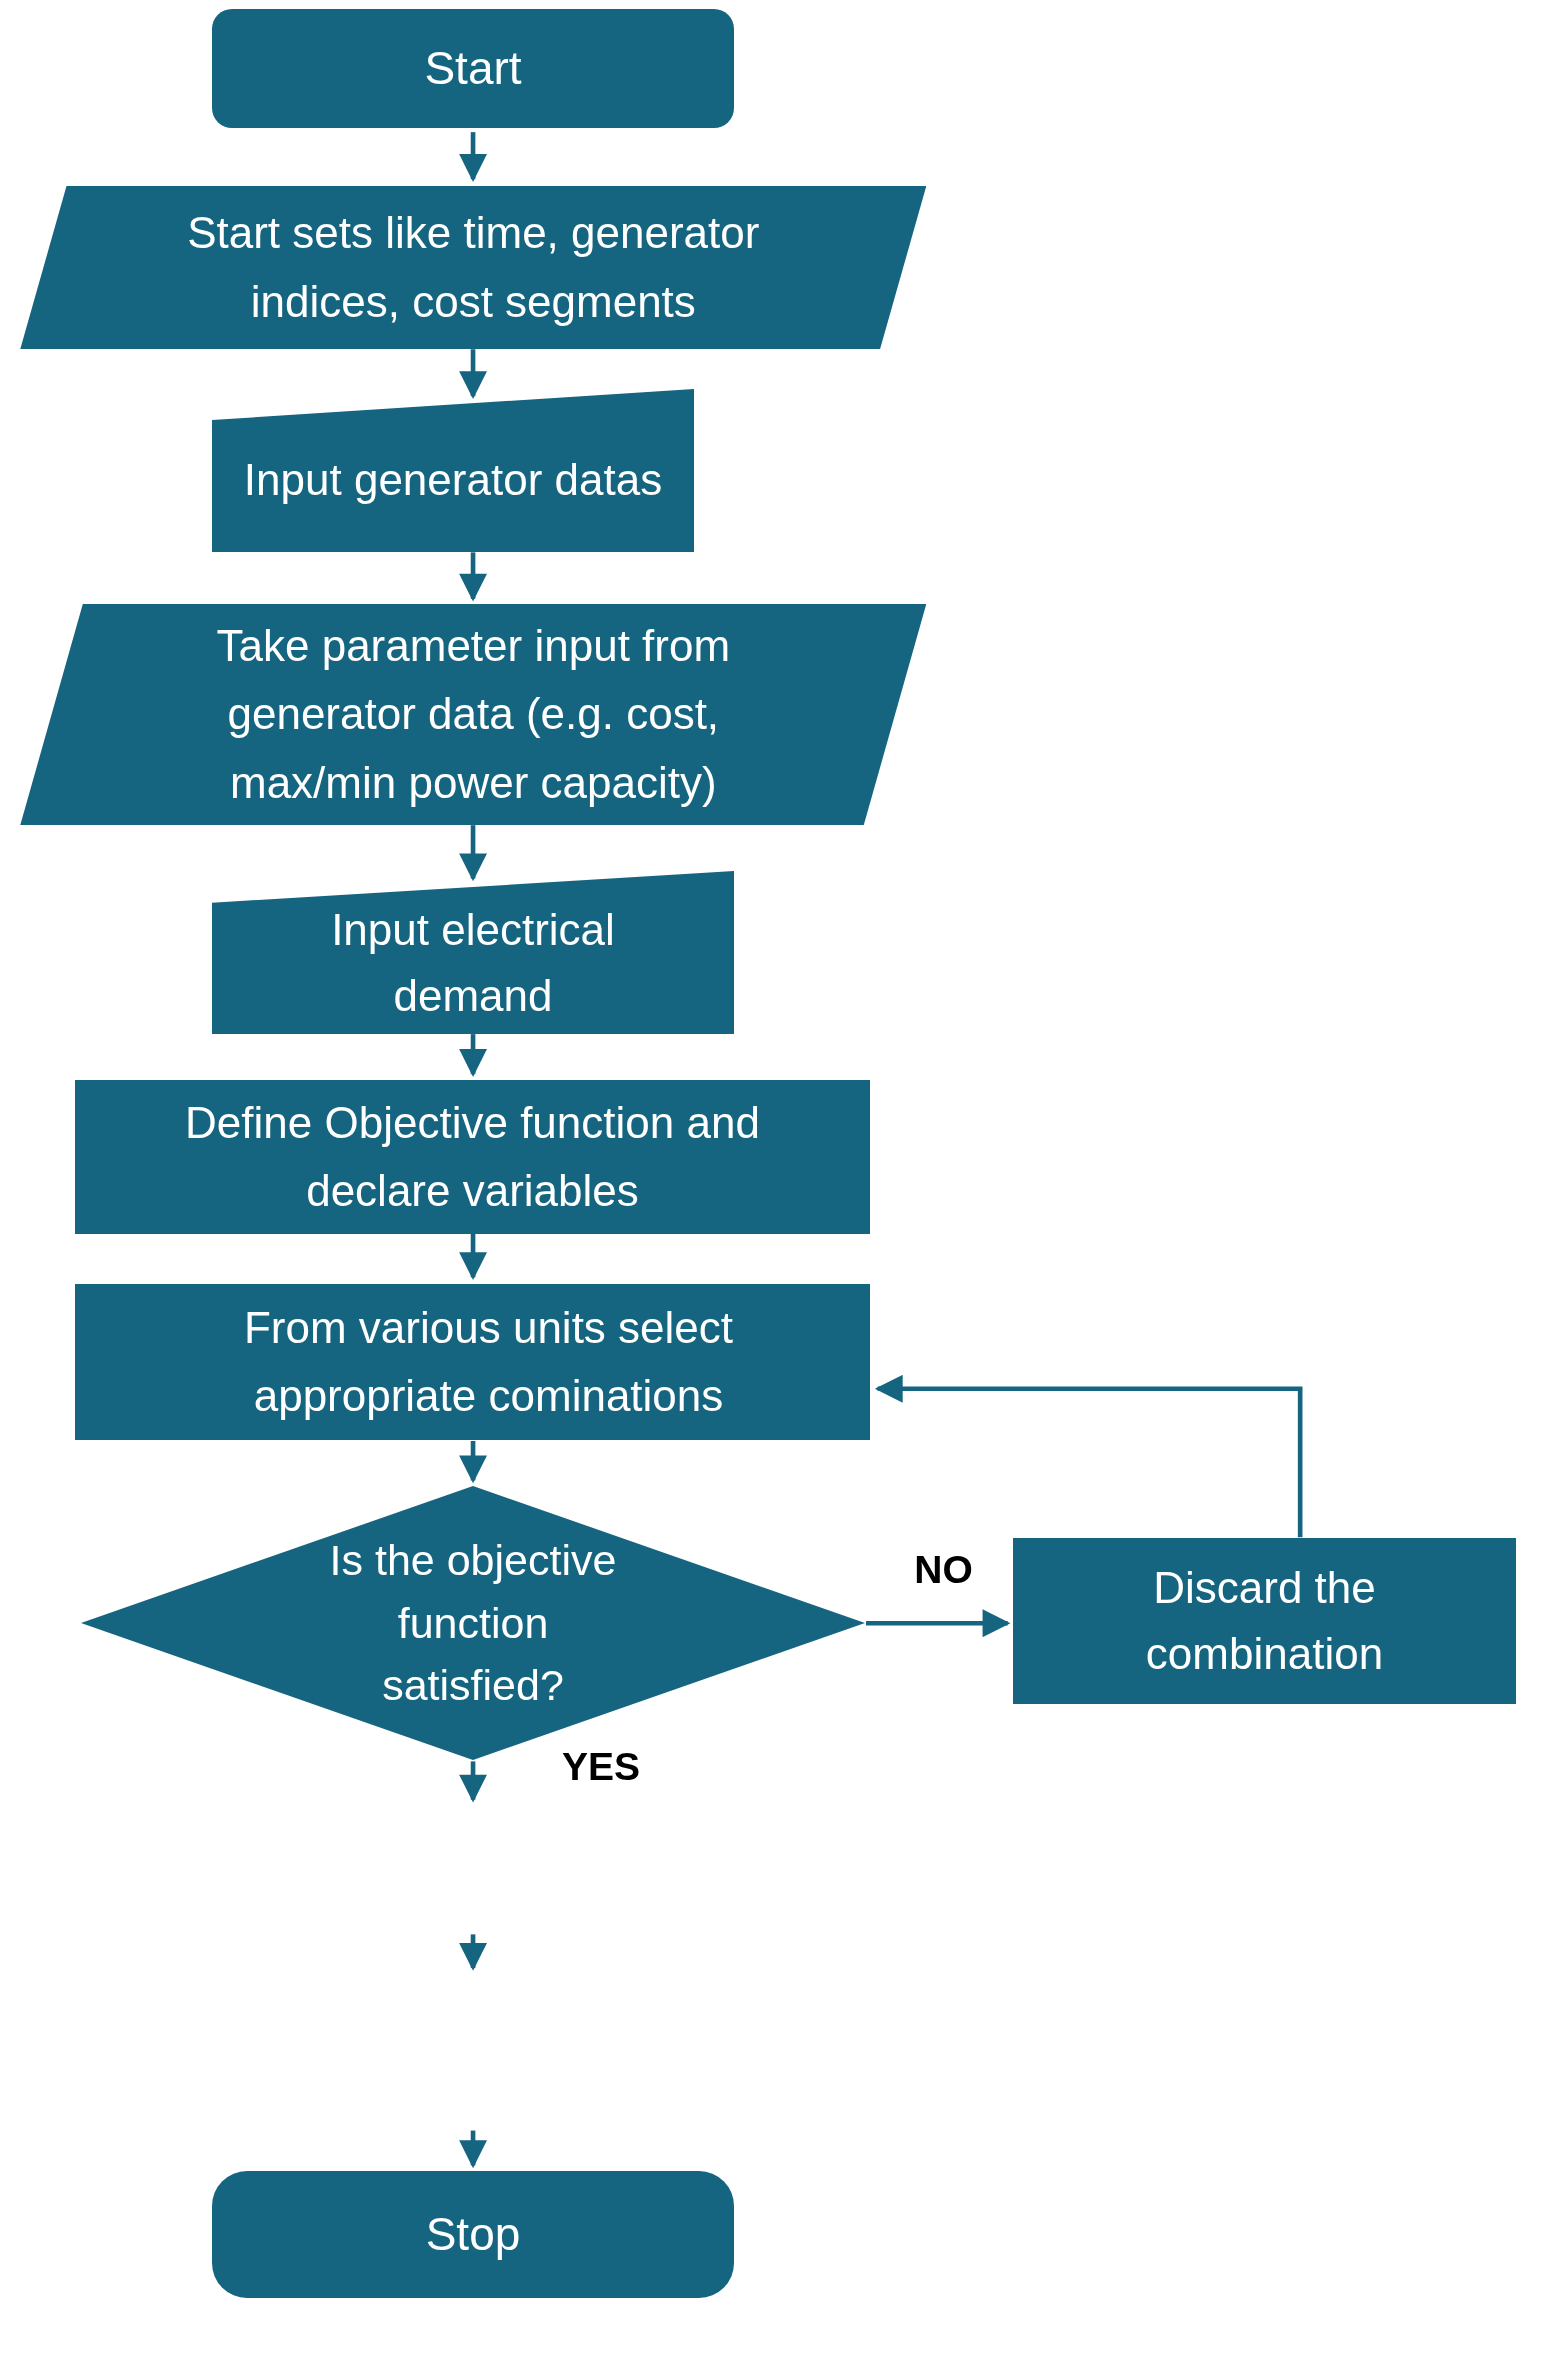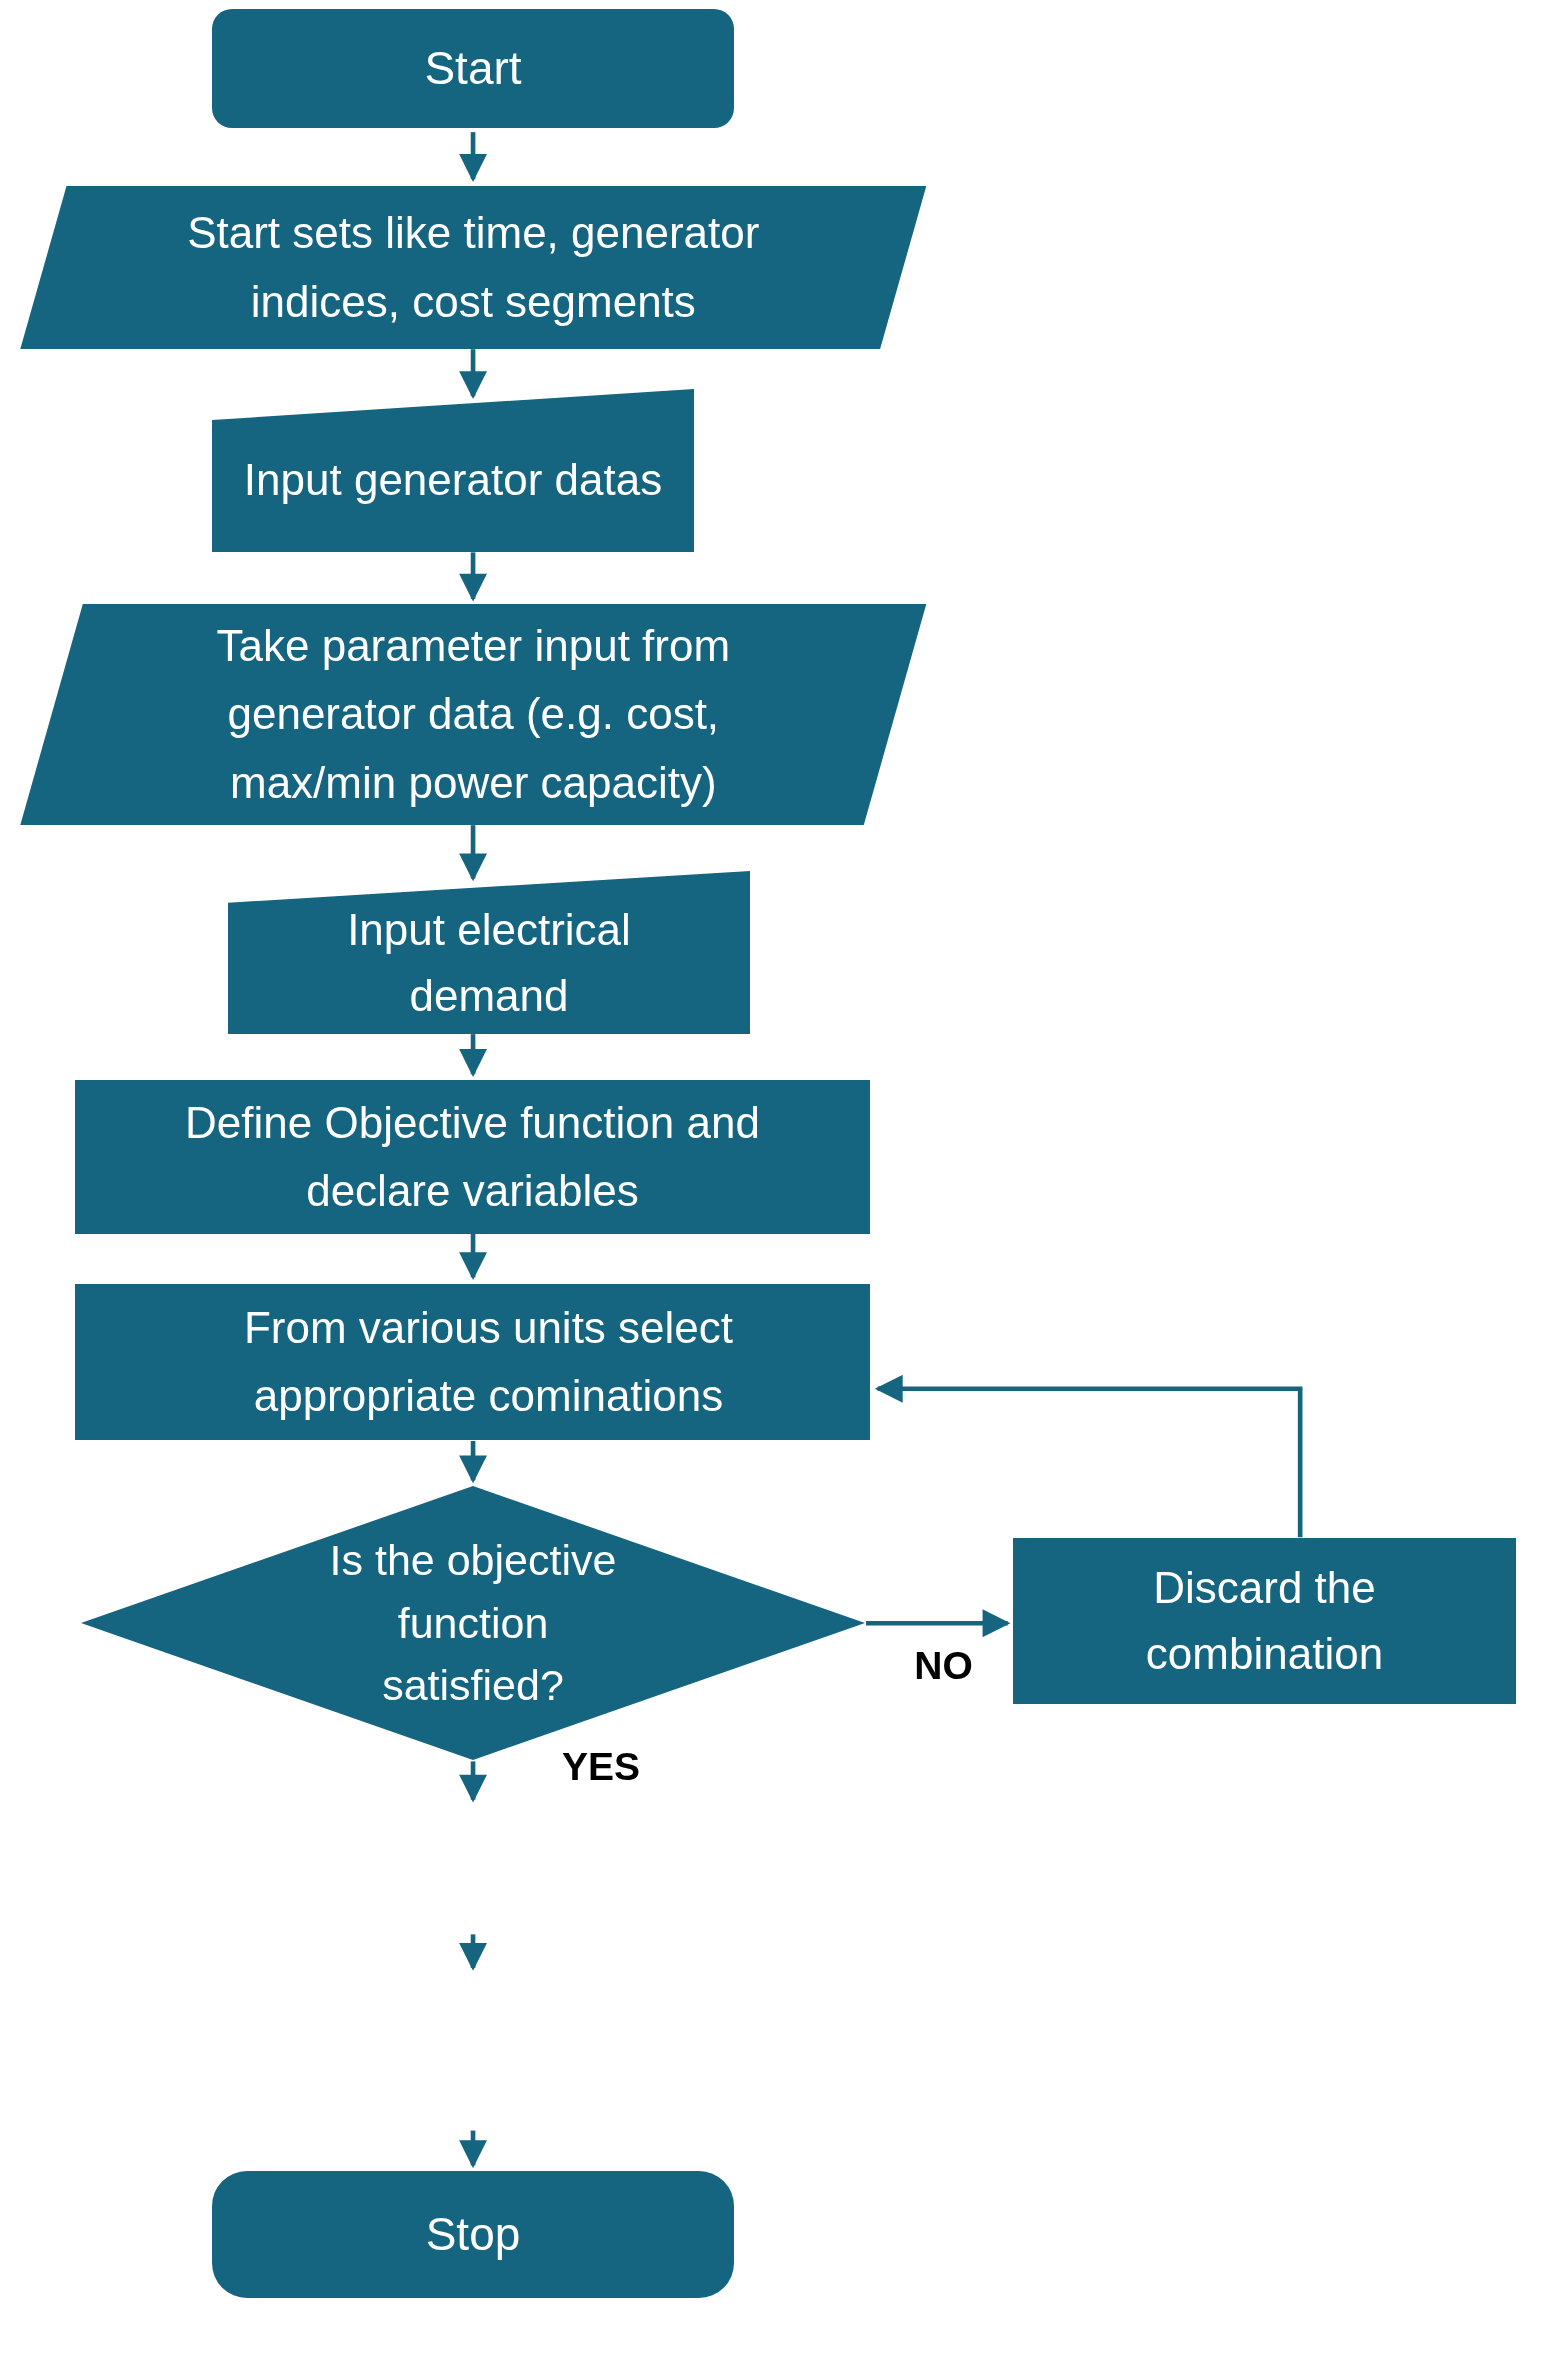--- a/index.html
+++ b/index.html
@@ -47,40 +47,40 @@
   .node-label { white-space: pre-line; }
   .terminator { border-radius: 20px; font-size: 46px; }
   #n-start   { left: 212px;  top: 8.7px;   width: 522px;  height: 119px; }
   #n-init    { left: 20.3px;   top: 186px;  width: 906px; height: 163px;
                clip-path: polygon(5.1% 0, 100% 0, 94.9% 100%, 0 100%); }
   #n-inputgen{ left: 212px;  top: 389px;  width: 482px;  height: 163px;
                clip-path: polygon(0 19%, 100% 0, 100% 100%, 0 100%);
                padding-top: 20px; }
   #n-takeparam{ left: 20.3px;  top: 604px; width: 906px; height: 221px;
                clip-path: polygon(6.9% 0, 100% 0, 93.1% 100%, 0 100%); }
-  #n-inputdem{ left: 228px;  top: 871px; width: 522px;  height: 163px;
+  #n-inputdem{ left: 212px;  top: 871px; width: 522px;  height: 163px;
                clip-path: polygon(0 19.5%, 100% 0, 100% 100%, 0 100%);
                padding-top: 20px; line-height: 1.5; }
   #n-define  { left: 75px;  top: 1080px; width: 795px; height: 154px; }
   #n-select  { left: 75px;  top: 1284px; width: 795px; height: 156px; padding-left: 32px; }
   #n-decision{ left: 81px;  top: 1486px; width: 784px; height: 274px;
                clip-path: polygon(50% 0, 100% 50%, 50% 100%, 0 50%);
                font-size: 43px; line-height: 1.45; }
   #n-discard { left: 1013px; top: 1538px; width: 503px;  height: 166px; line-height: 1.5; }
   #n-calc    { left: 75px;  top: 1805px; width: 795px; height: 128px; }
   #n-compute { left: 75px;  top: 1974px; width: 795px; height: 156px; }
   #n-stop    { left: 212px;  top: 2171px; width: 522px;  height: 127px; border-radius: 35px; }
   .edge-label {
     position: absolute;
     color: var(--edge-label-text);
     font-size: 39px;
     font-weight: 700;
     text-align: center;
   }
-  #lbl-no  { left: 897px; top: 1644px; width: 93px; }
+  #lbl-no  { left: 897px; top: 1548px; width: 93px; }
   #lbl-yes { left: 543px;  top: 1745px; width: 116px; }
 </style>
 </head>
 <body>
 
 <div class="canvas">
 
   <svg class="connectors" viewBox="0 0 2698 4075" xmlns="http://www.w3.org/2000/svg">
     <defs>
       <marker id="arrow" viewBox="0 0 10 10" refX="9" refY="5" markerWidth="6.5" markerHeight="6" orient="auto">

